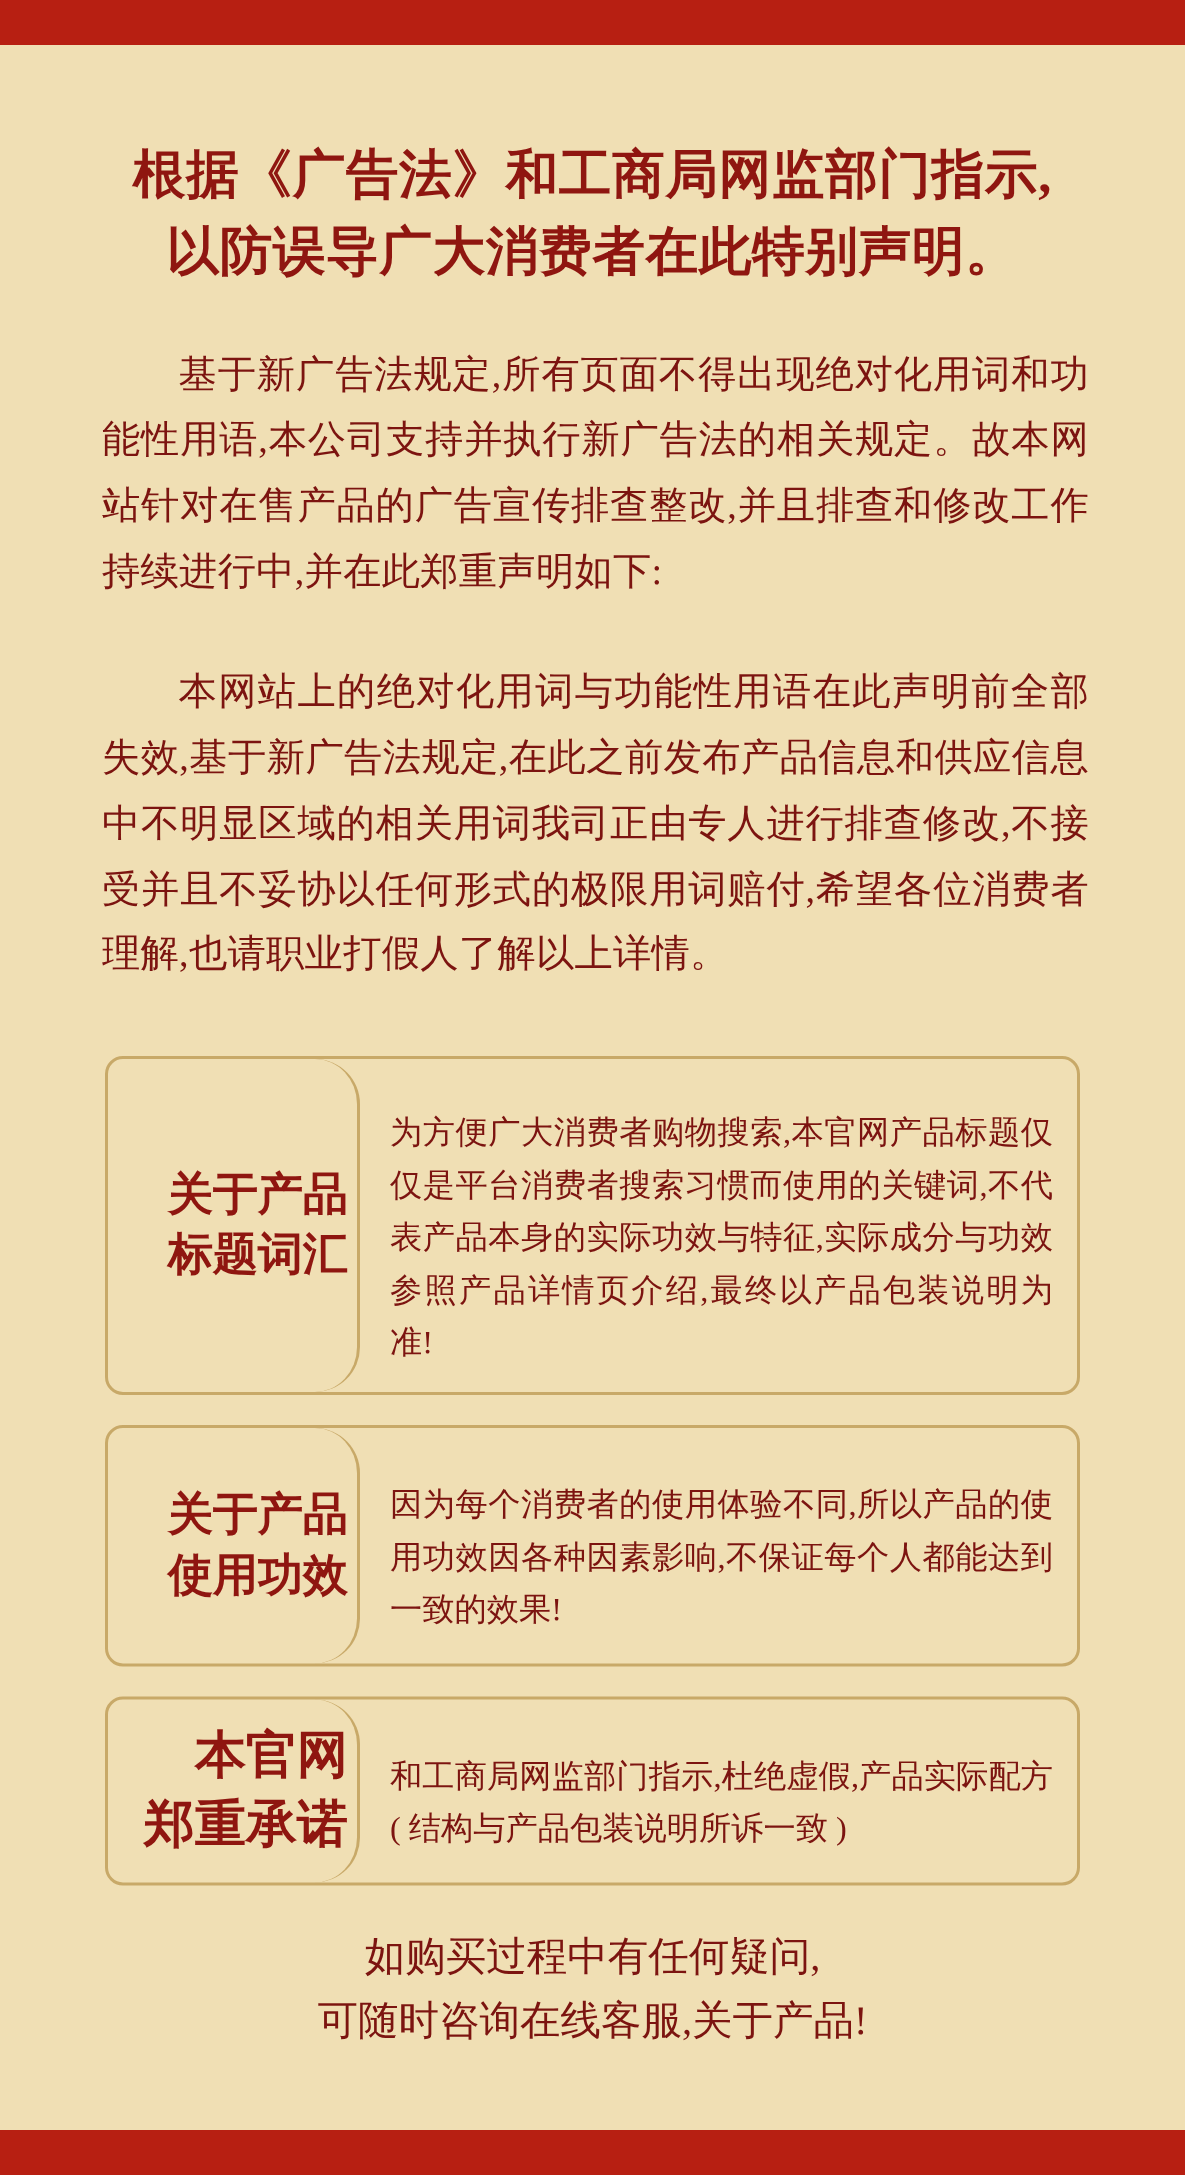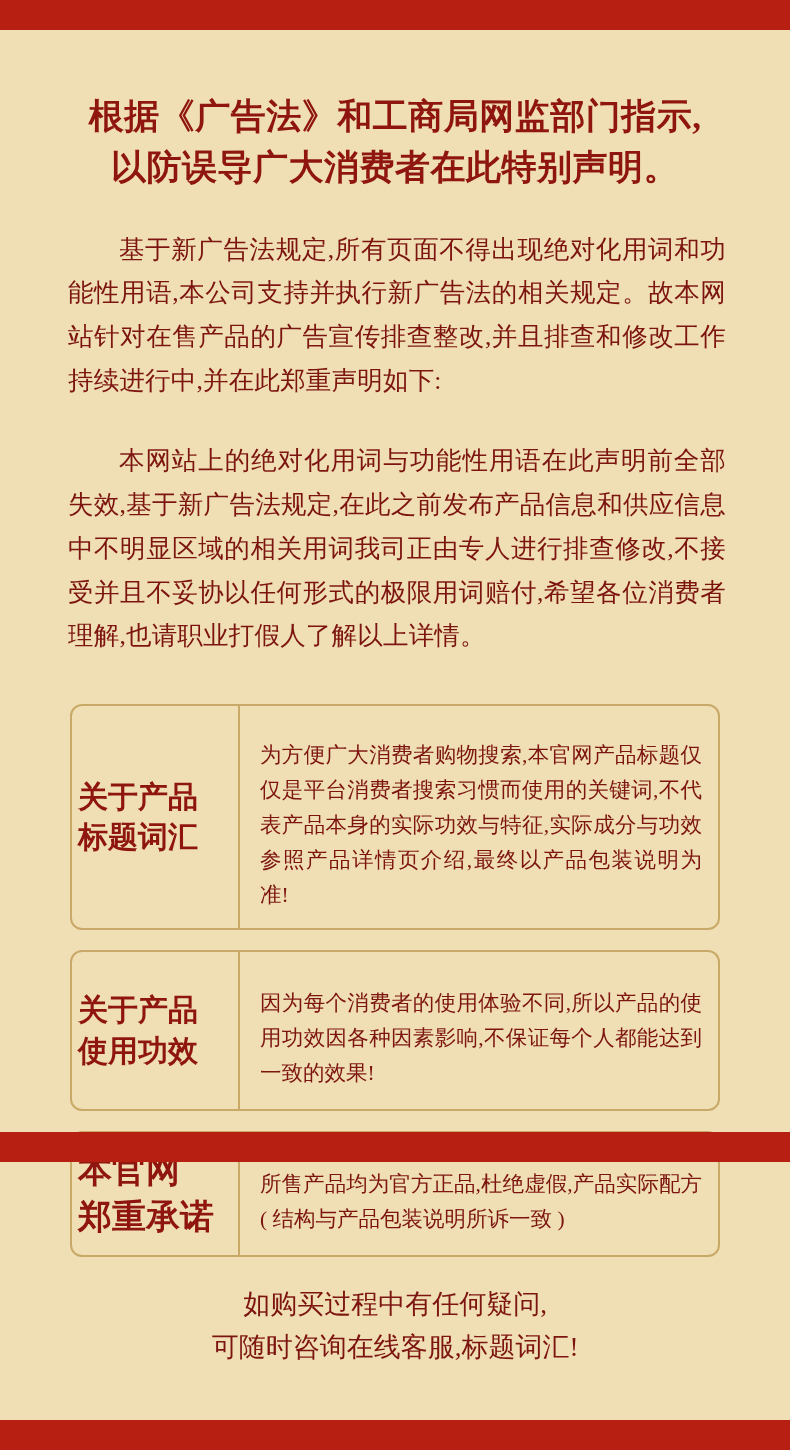--- a/index.html
+++ b/index.html
@@ -9,21 +9,21 @@
   body {
     width: 790px;
     height: 1450px;
     background: #b71f12;
     font-family: "Liberation Serif", "DejaVu Serif", serif;
     overflow: hidden;
   }
   .page {
     position: relative;
     width: 790px;
-    height: 1162px;
+    height: 1450px;
     background: #b71f12;
     box-sizing: border-box;
   }
   .panel {
     position: absolute;
     left: 0;
     top: 30px;
     width: 790px;
     height: 1390px;
     background: #f0dfb4;
@@ -64,29 +64,30 @@
     display: flex;
     align-items: stretch;
     margin-bottom: 20px;
     background: transparent;
     box-sizing: border-box;
   }
   .card-label {
     flex: 0 0 168px;
     display: flex;
     flex-direction: column;
-    align-items: flex-start;
+    align-items: flex-end;
     justify-content: center;
     color: #8f1610;
     font-weight: bold;
     font-size: 30px;
     line-height: 1.35;
     border-right: 2px solid #c8a968;
     padding: 14px 6px;
     box-sizing: border-box;
+    border-radius: 30px;
   }
   .card-text {
     flex: 1 1 auto;
     color: #7c1410;
     font-size: 21.5px;
     line-height: 1.62;
     padding: 18px 16px 18px 20px;
     text-align: justify;
     text-justify: inter-ideograph;
     box-sizing: border-box;
@@ -155,27 +156,27 @@
           <span>使用功效</span>
         </div>
         <div class="card-text">因为每个消费者的使用体验不同,所以产品的使用功效因各种因素影响,不保证每个人都能达到一致的效果!</div>
       </div>
 
       <div class="card card-3">
         <div class="card-label">
           <span>本官网</span>
           <span>郑重承诺</span>
         </div>
-        <div class="card-text">所售产品均为官方正品,杜绝虚假,产品实际配方( 结构与产品包装说明所诉一致 )</div>
+        <div class="card-text">和工商局网监部门指示,杜绝虚假,产品实际配方( 结构与产品包装说明所诉一致 )</div>
       </div>
 
     </div>
 
     <div class="footer">
       <span class="fline">如购买过程中有任何疑问,</span>
-      <span class="fline">可随时咨询在线客服,标题词汇!</span>
+      <span class="fline">可随时咨询在线客服,关于产品!</span>
     </div>
 
   </div>
 
   <div class="bottom-bar"></div>
 
 </div>
 
 </body></html>

